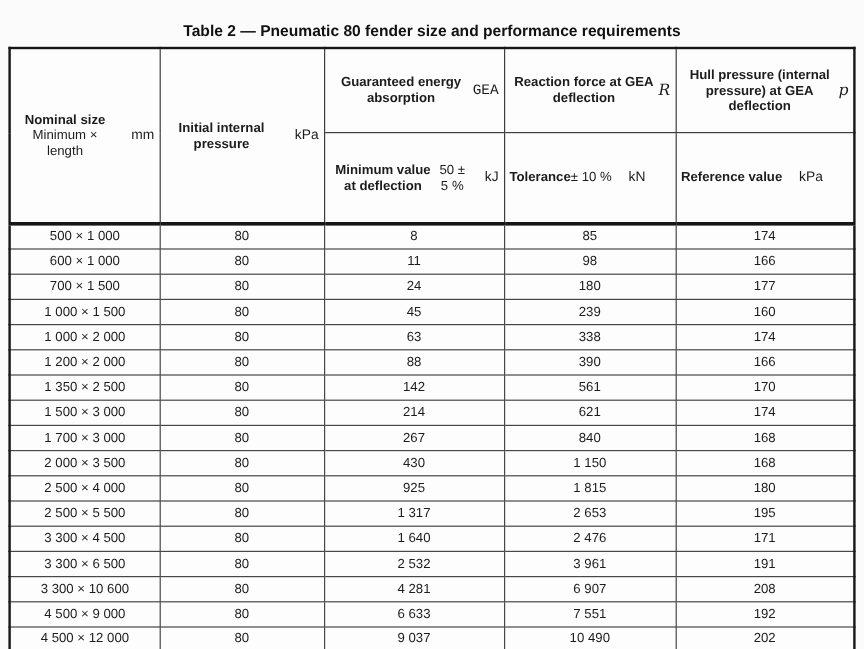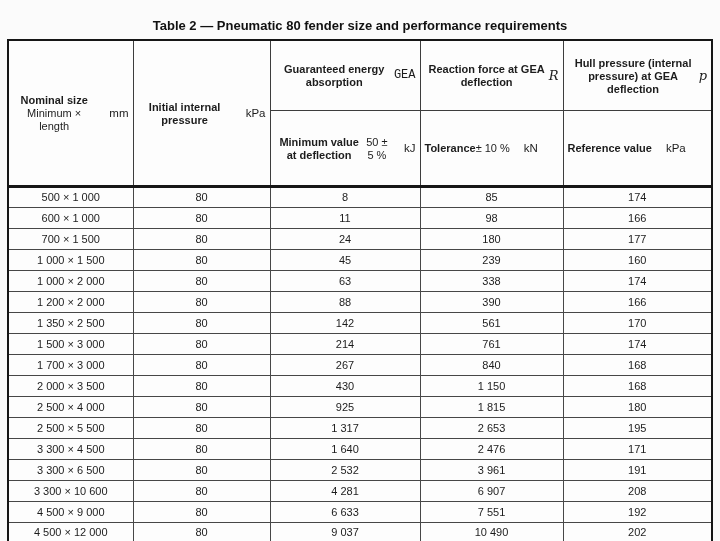--- a/index.html
+++ b/index.html
@@ -206,21 +206,21 @@
           <td>1 350 × 2 500</td>
           <td>80</td>
           <td>142</td>
           <td>561</td>
           <td>170</td>
         </tr>
         <tr>
           <td>1 500 × 3 000</td>
           <td>80</td>
           <td>214</td>
-          <td>761</td>
+          <td>621</td>
           <td>174</td>
         </tr>
         <tr>
           <td>1 700 × 3 000</td>
           <td>80</td>
           <td>267</td>
           <td>840</td>
           <td>168</td>
         </tr>
         <tr>

